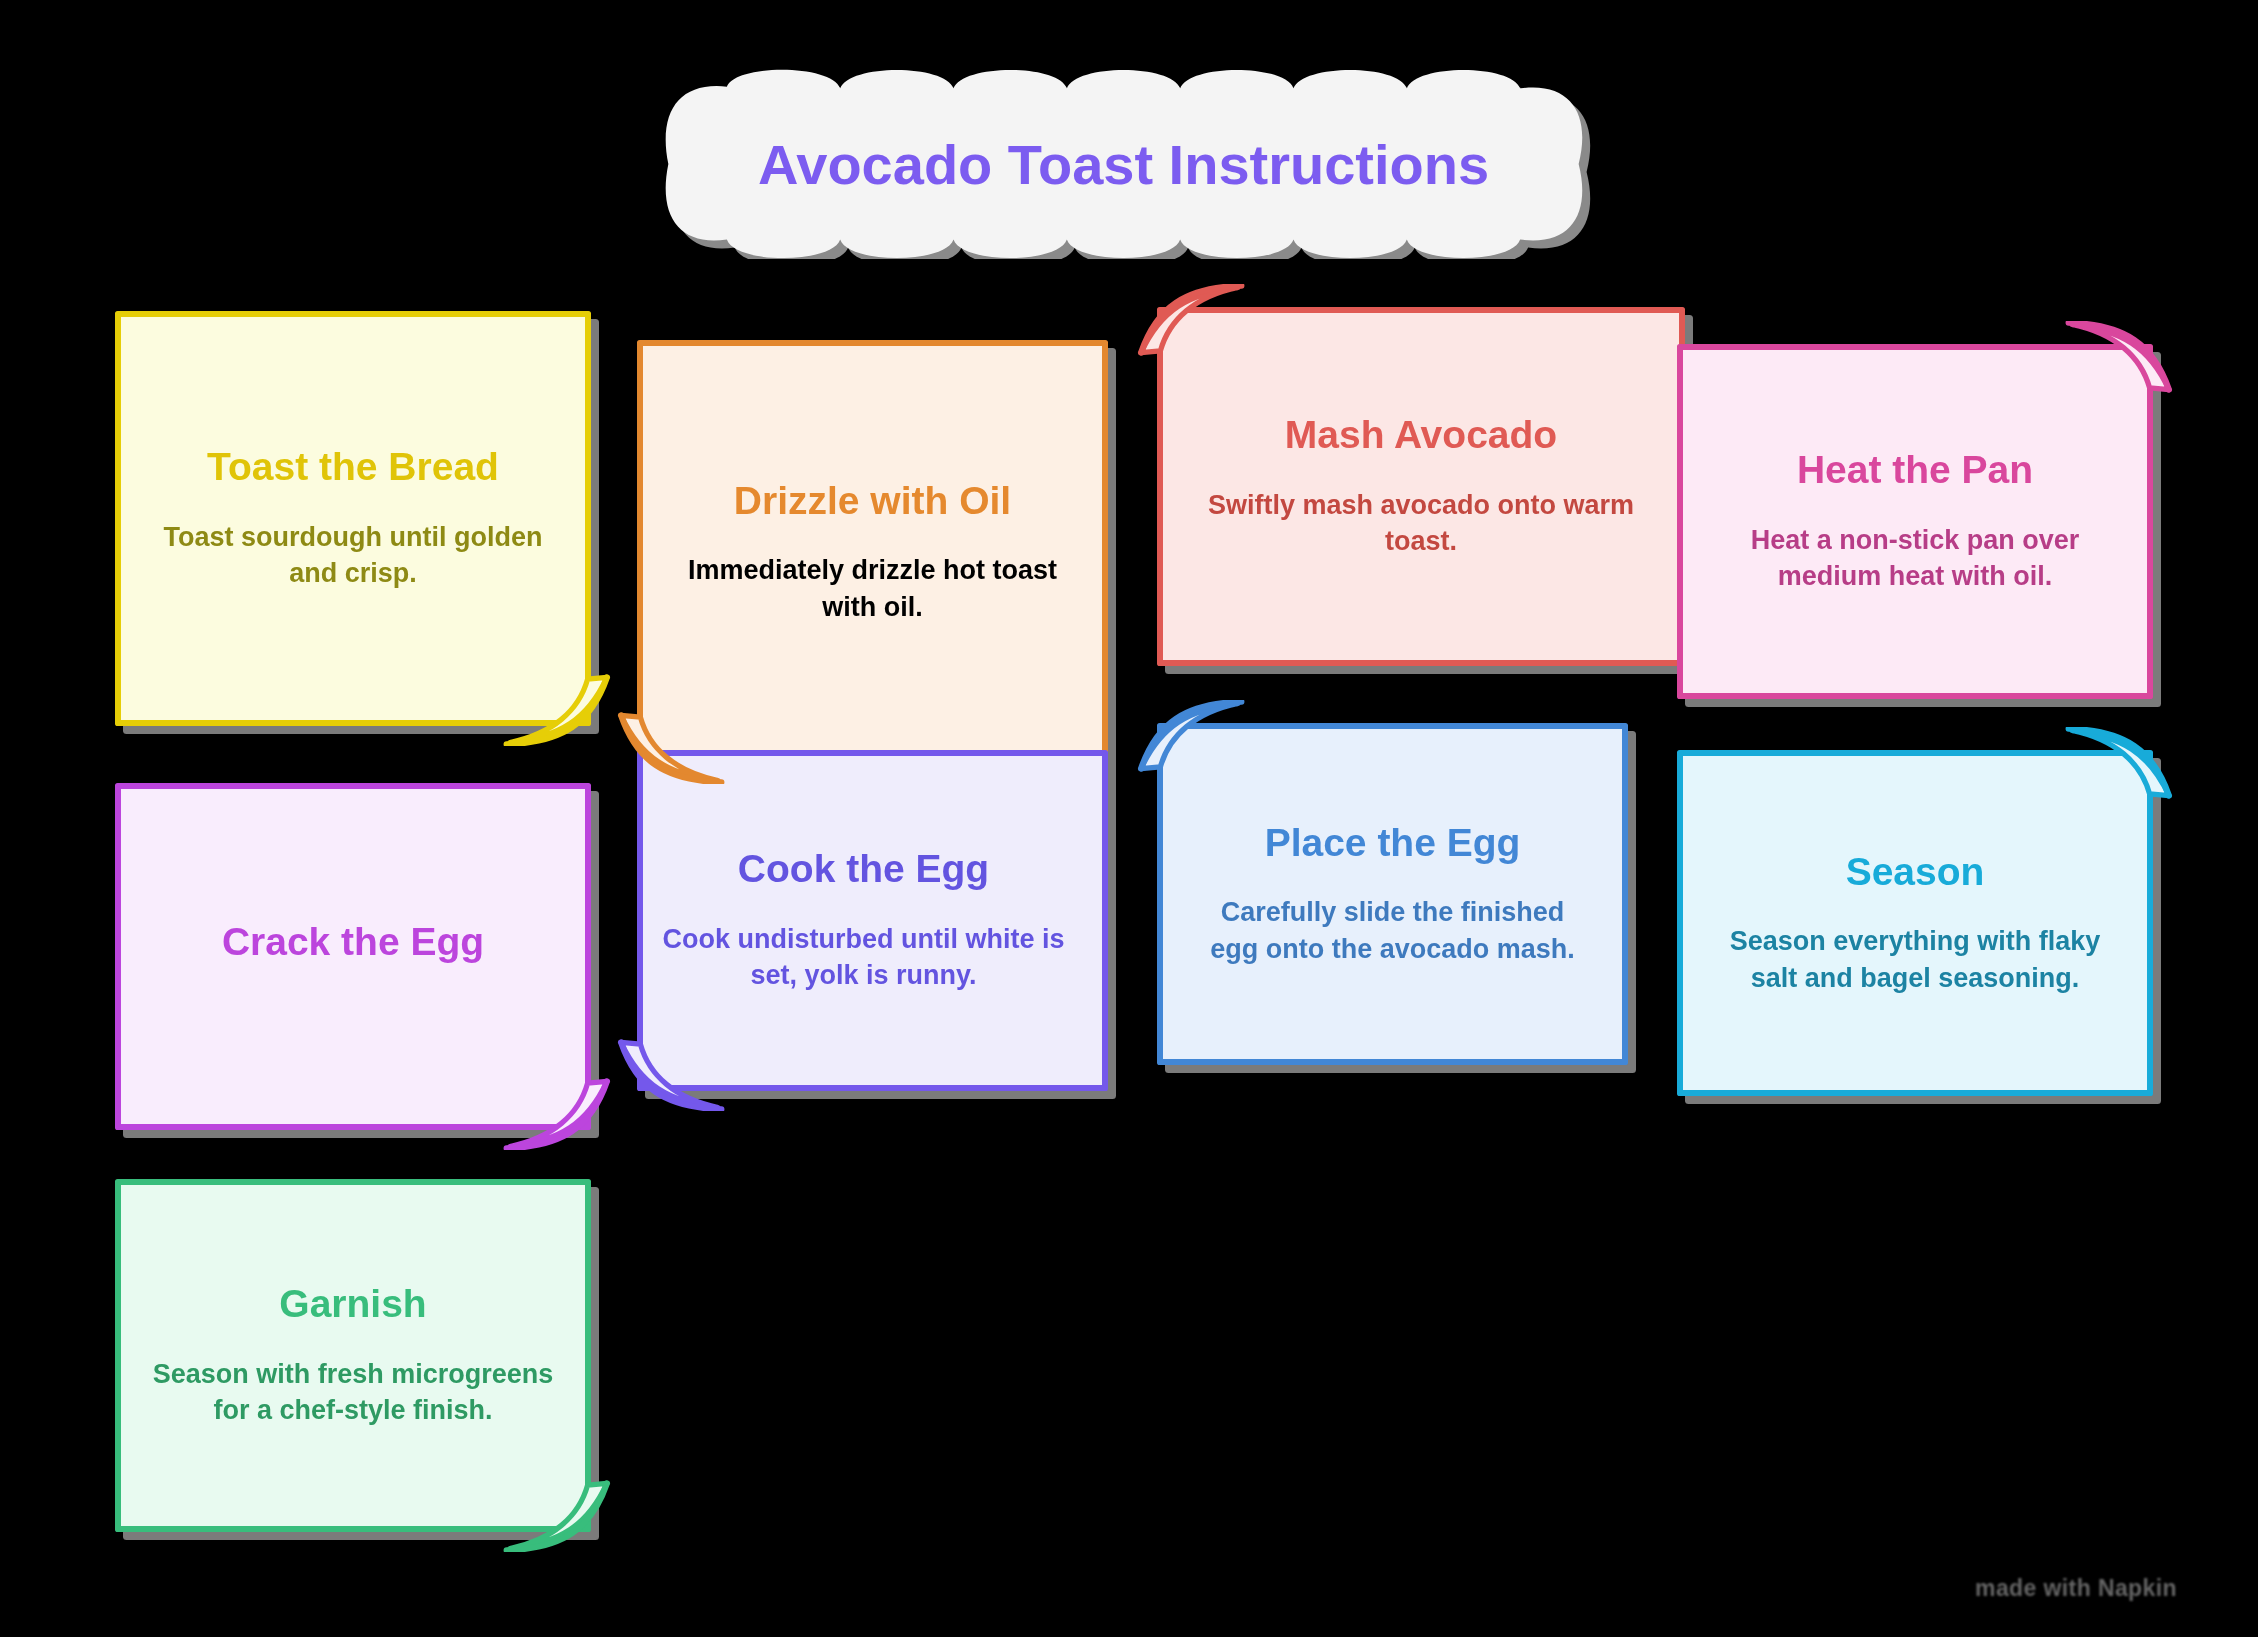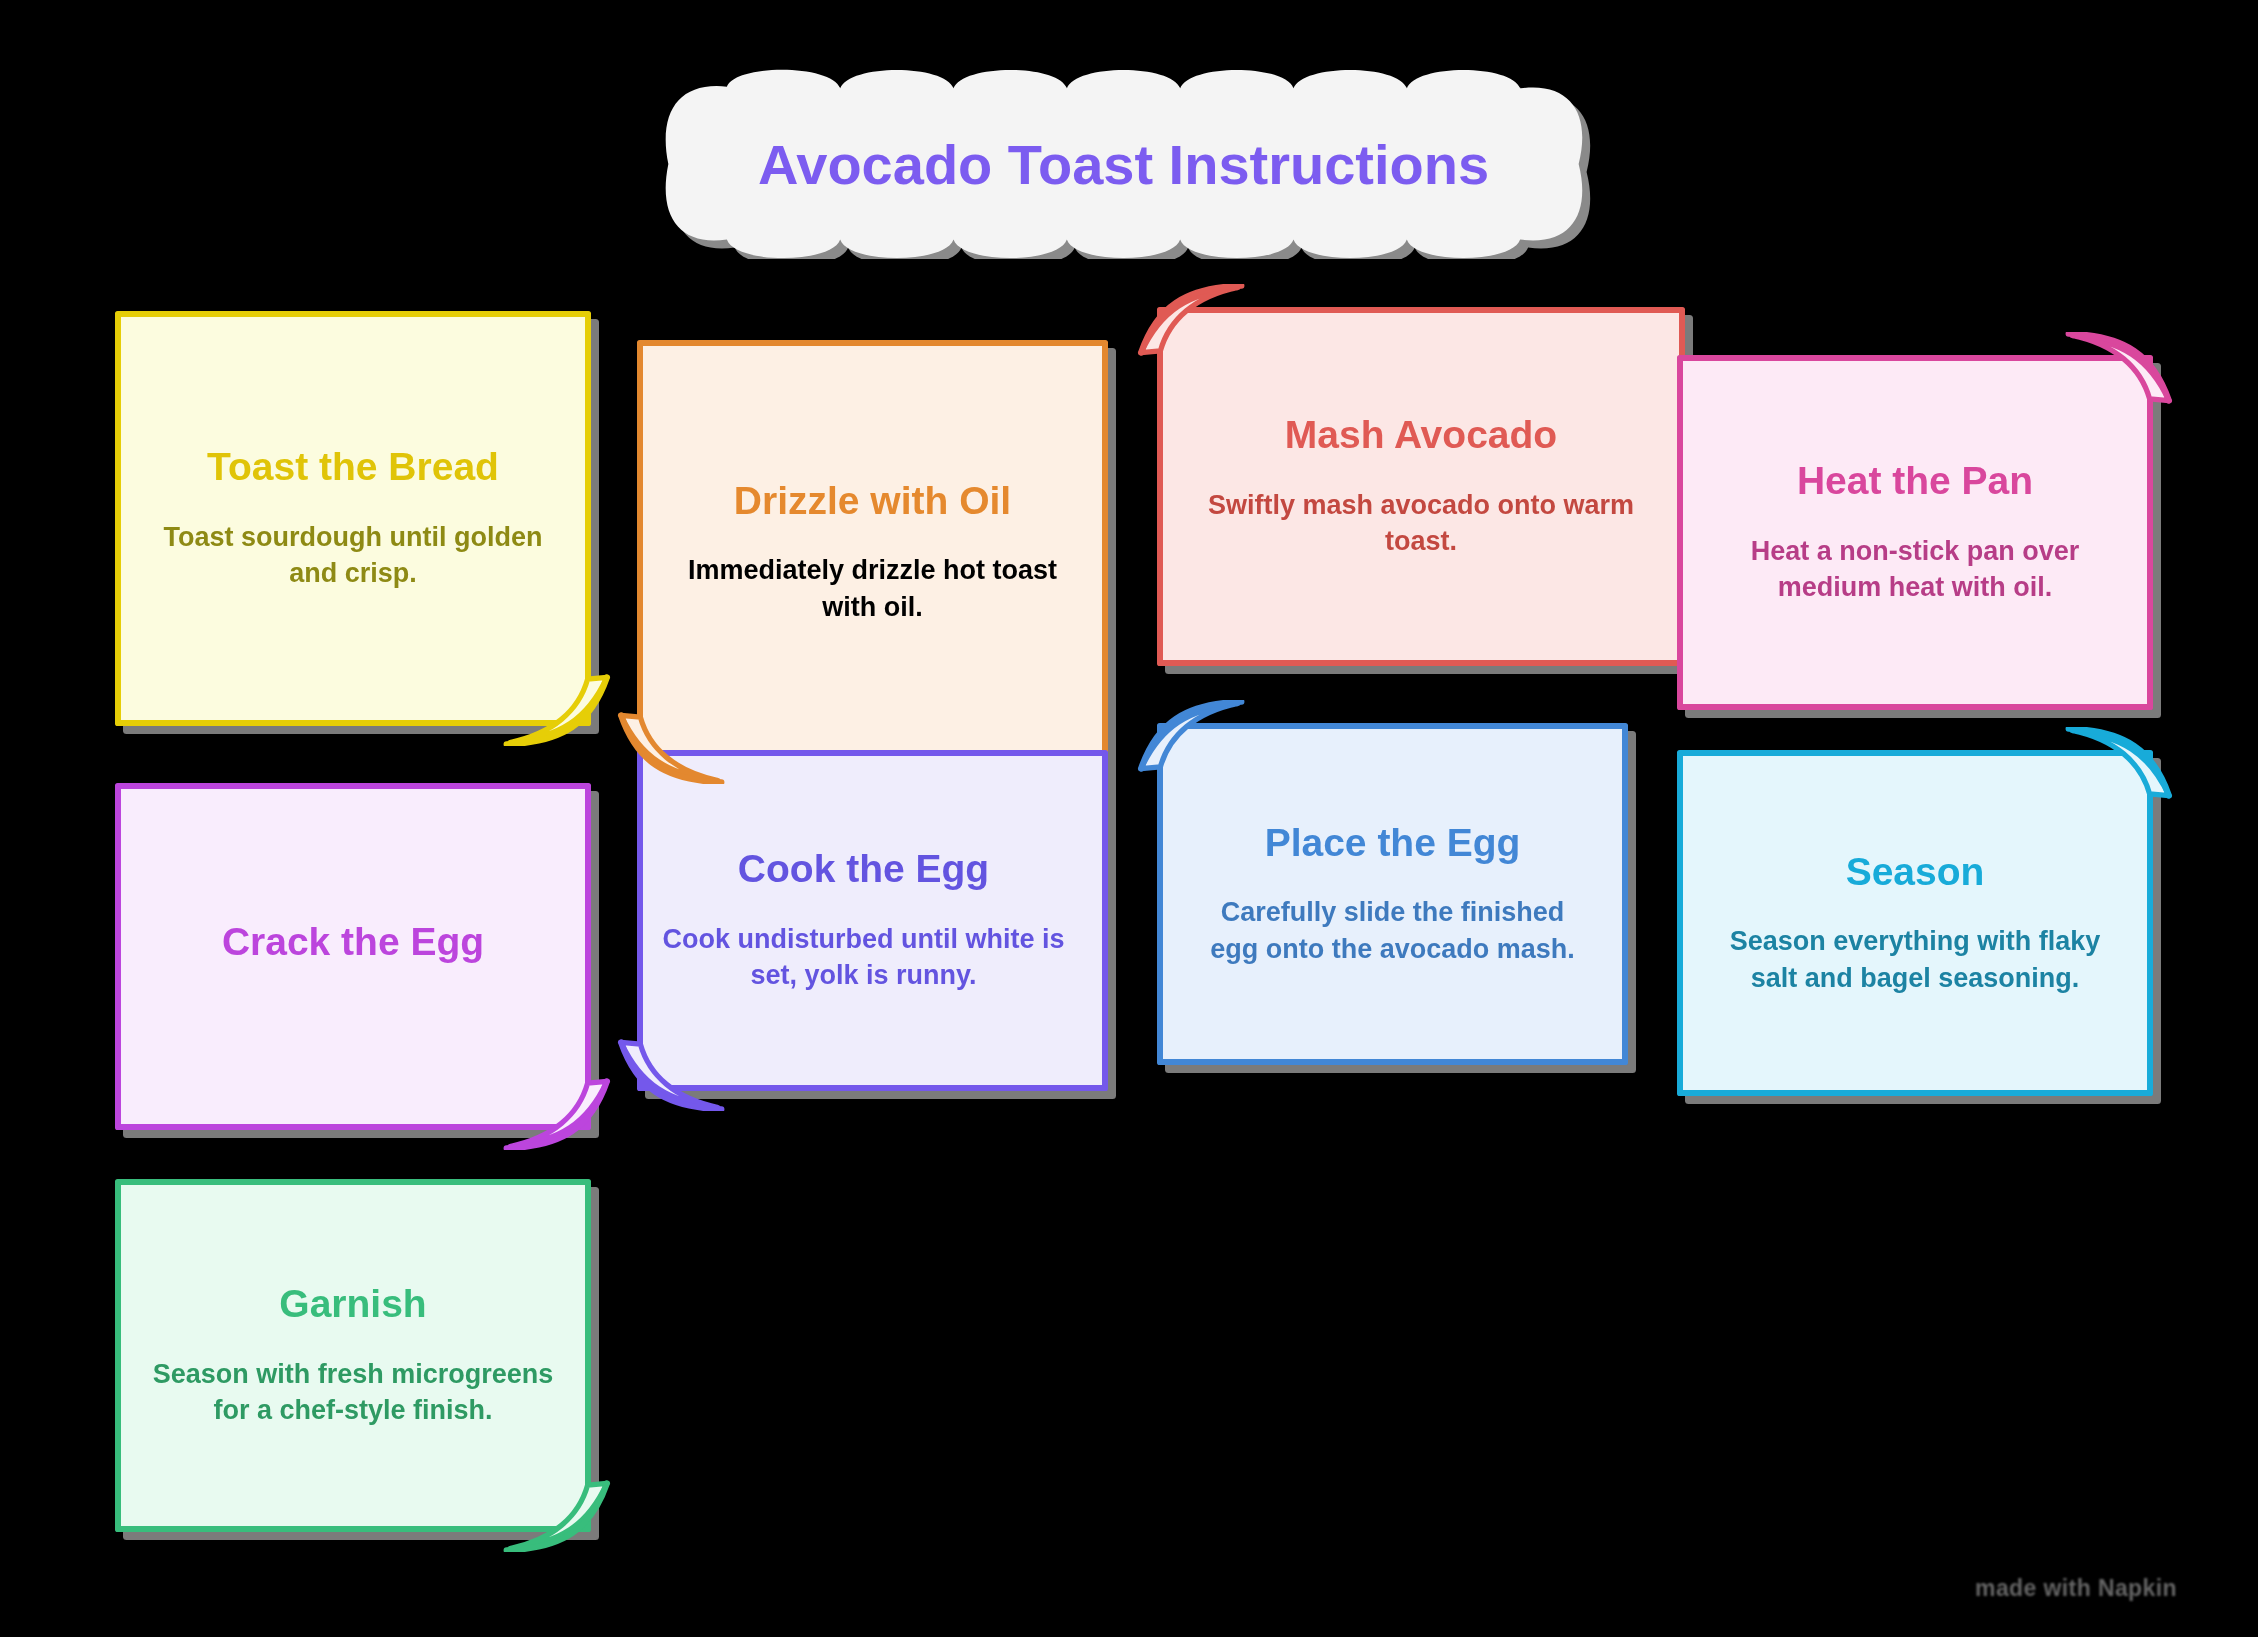--- a/index.html
+++ b/index.html
@@ -97,21 +97,21 @@
           <div class="card-desc d-31" style="color: rgb(195, 72, 64);">Swiftly mash avocado onto warm toast.</div>
         </div>
         <div class="card-peel" style="left: -23px; top: -23px;"><svg width="132" height="132" viewBox="0 0 150 150">
             <g transform="translate(150,150) scale(-1,-1)">
     <path d="M 142 72 C 120 120, 88 140, 32 146
              C 80 136, 110 110, 120 74 Z" fill="#FCE7E5" stroke="#E05A54" stroke-width="6" stroke-linejoin="round"></path>
     <path d="M 142 72 C 124 124, 92 146, 28 148" fill="none" stroke="#E05A54" stroke-width="7" stroke-linecap="round"></path>
             </g>
           </svg></div>
       </div>
-      <div class="card" style="left: 1677px; top: 355px; width: 476px; height: 355px;">
+      <div class="card" style="left: 1677px; top: 344px; width: 476px; height: 355px;">
         <div class="card-shadow"></div>
         <div class="card-body" style="border-color: rgb(217, 71, 157); background: rgb(253, 234, 246);">
           <div class="card-title t-44" style="color: rgb(217, 71, 157);">Heat the Pan</div>
           <div class="card-desc d-31" style="color: rgb(183, 61, 135);">Heat a non-stick pan over medium heat with oil.</div>
         </div>
         <div class="card-peel" style="right: -23px; top: -23px;"><svg width="132" height="132" viewBox="0 0 150 150">
             <g transform="translate(0,150) scale(1,-1)">
     <path d="M 142 72 C 120 120, 88 140, 32 146
              C 80 136, 110 110, 120 74 Z" fill="#FDEAF6" stroke="#D9479D" stroke-width="6" stroke-linejoin="round"></path>
     <path d="M 142 72 C 124 124, 92 146, 28 148" fill="none" stroke="#D9479D" stroke-width="7" stroke-linecap="round"></path>

